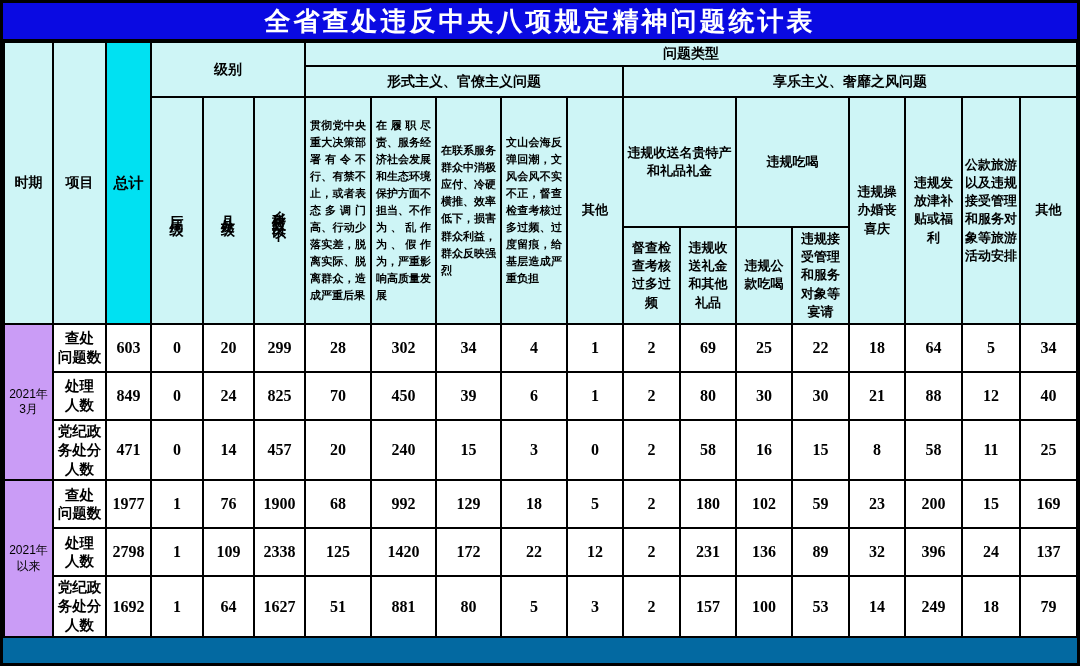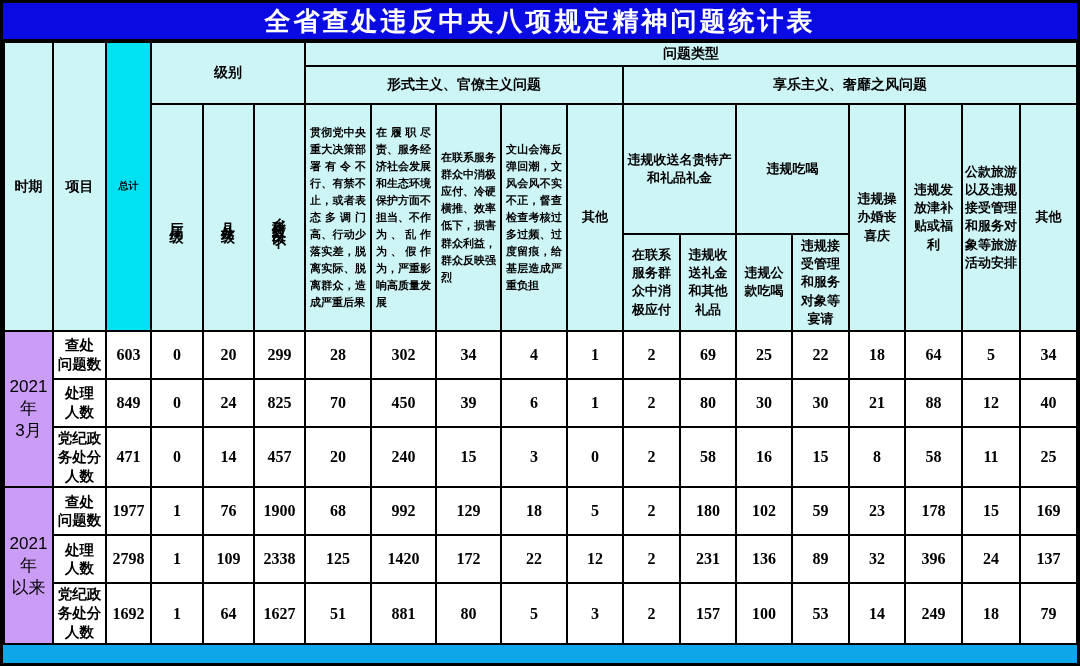--- a/index.html
+++ b/index.html
@@ -2,36 +2,36 @@
 <html style="--title-bg: #0a0ae2; --header-bg: #cef5f6; --total-bg: #00e1f2; --period-bg: #ca9cf6; --border: #000000; --cell-bg: #ffffff;"><head>
 <meta charset="utf-8">
 <style>
   :root{
     --title-bg:#0a0ae2; --header-bg:#cef5f6; --total-bg:#00e1f2;
     --period-bg:#ca9cf6; --border:#000000; --cell-bg:#ffffff;
   }
   *{box-sizing:border-box;}
   html,body{margin:0;padding:0;background:#fff;}
   body{width:1080px;height:666px;font-family:"Liberation Sans","DejaVu Sans",sans-serif;color:#000;}
-  .frame{width:1080px;height:666px;border:3px solid var(--border);background:#0ea5e9;overflow:hidden;}
+  .frame{width:1080px;height:666px;border:3px solid var(--border);background:#0369a1;overflow:hidden;}
   .title-bar{height:38px;background:var(--title-bg);border-bottom:2px solid var(--border);
     display:flex;align-items:center;justify-content:center;}
   .title-bar h1{margin:0;color:#fff;font-size:26px;font-weight:bold;letter-spacing:3px;line-height:1;}
   table{border-collapse:collapse;table-layout:fixed;width:1074px;}
   th,td{border:2px solid var(--border);padding:0;vertical-align:middle;text-align:center;overflow:hidden;}
   th.hdr{background:var(--header-bg);font-weight:bold;font-size:14px;line-height:1.25;}
-  th.total{background:var(--total-bg);font-size:10px;font-family:Liberation Serif, serif;}
+  th.total{background:var(--total-bg);font-size:15px;font-family:Liberation Serif, serif;}
   .prewrap{white-space:pre-line;margin-top:8px;}
   .vert{writing-mode:vertical-rl;text-orientation:upright;margin:0 auto;font-weight:bold;
     font-size:14px;letter-spacing:4px;line-height:1;}
   th.desc{font-size:11px;text-align:justify;padding:3px 4px;line-height:1.55;font-weight:bold;}
   th.sub{font-size:13px;padding:2px;line-height:1.4;}
-  tr.h1{height:24px;} tr.h2{height:38px;} tr.h3{height:130px;} tr.h4{height:83px;}
+  tr.h1{height:24px;} tr.h2{height:31px;} tr.h3{height:130px;} tr.h4{height:83px;}
   tr.datarow{height:48px;}
-  td.period{background:var(--period-bg);font-size:17px;line-height:1.3;}
+  td.period{background:var(--period-bg);font-size:12px;line-height:1.3;}
   td.rowlabel{background:var(--cell-bg);font-weight:bold;font-size:14.5px;line-height:1.3;padding:1px;}
   td.num{background:var(--cell-bg);font-family:"Liberation Serif","DejaVu Serif",serif;
     font-weight:bold;font-size:16px;}
 </style>
 </head>
 <body>
 
 <div class="frame">
   <div class="title-bar">
     <h1>全省查处违反中央八项规定精神问题统计表</h1>
@@ -89,21 +89,21 @@
         <th class="hdr sub" rowspan="2">其他</th>
         <th class="hdr sub prewrap" colspan="2">违规收送名贵特产
 和礼品礼金</th>
         <th class="hdr sub" colspan="2">违规吃喝</th>
         <th class="hdr sub" rowspan="2">违规操办婚丧喜庆</th>
         <th class="hdr sub" rowspan="2">违规发放津补贴或福利</th>
         <th class="hdr sub" rowspan="2">公款旅游以及违规接受管理和服务对象等旅游活动安排</th>
         <th class="hdr sub" rowspan="2">其他</th>
       </tr>
       <tr class="h4">
-        <th class="hdr sub">在联系服务群众中消极应付</th>
+        <th class="hdr sub">督查检查考核过多过频</th>
         <th class="hdr sub">违规收送礼金和其他礼品</th>
         <th class="hdr sub">违规公款吃喝</th>
         <th class="hdr sub">违规接受管理和服务对象等宴请</th>
       </tr>
     </thead>
 
     <tbody>
       <tr class="datarow">
         <td class="period prewrap" rowspan="3">2021年
 3月</td>
@@ -182,21 +182,21 @@
           <td class="num">68</td>
           <td class="num">992</td>
           <td class="num">129</td>
           <td class="num">18</td>
           <td class="num">5</td>
           <td class="num">2</td>
           <td class="num">180</td>
           <td class="num">102</td>
           <td class="num">59</td>
           <td class="num">23</td>
-          <td class="num">178</td>
+          <td class="num">200</td>
           <td class="num">15</td>
           <td class="num">169</td>
       </tr>
       <tr class="datarow">
         <td class="rowlabel prewrap">处理
 人数</td>
         <td class="num">2798</td>
           <td class="num">1</td>
           <td class="num">109</td>
           <td class="num">2338</td>

